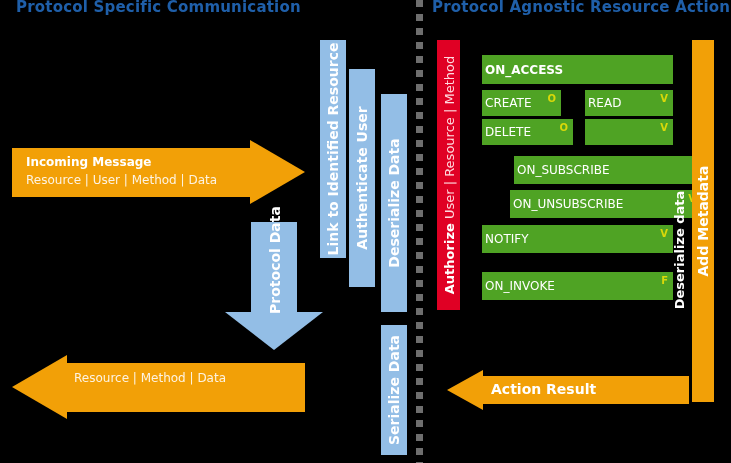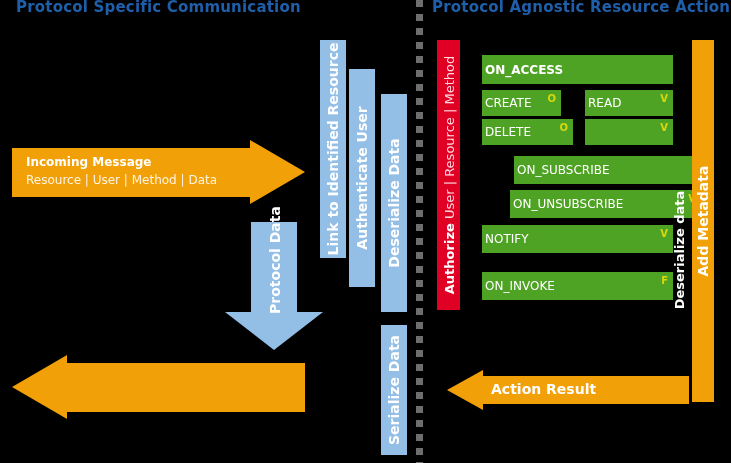--- a/index.html
+++ b/index.html
@@ -159,20 +159,21 @@
     <div class="labels">
       <div class="msg-title">Incoming Message</div>
       <div class="msg-sub">Resource | User | Method | Data</div>
     </div>
   </div>
 
   <div class="arrow-left" id="outgoing">
     <div class="arrow-body"></div>
     <div class="arrow-head"></div>
     <div class="labels">
+      <div class="msg-sub">Resource | Method | Data</div>
     </div>
   </div>
 
   <div id="protocol-data">
     <div class="pd-body"></div>
     <div class="pd-head"></div>
     <div class="pd-label">Protocol Data</div>
   </div>
 
   <div class="vbar" id="vbar-link">

